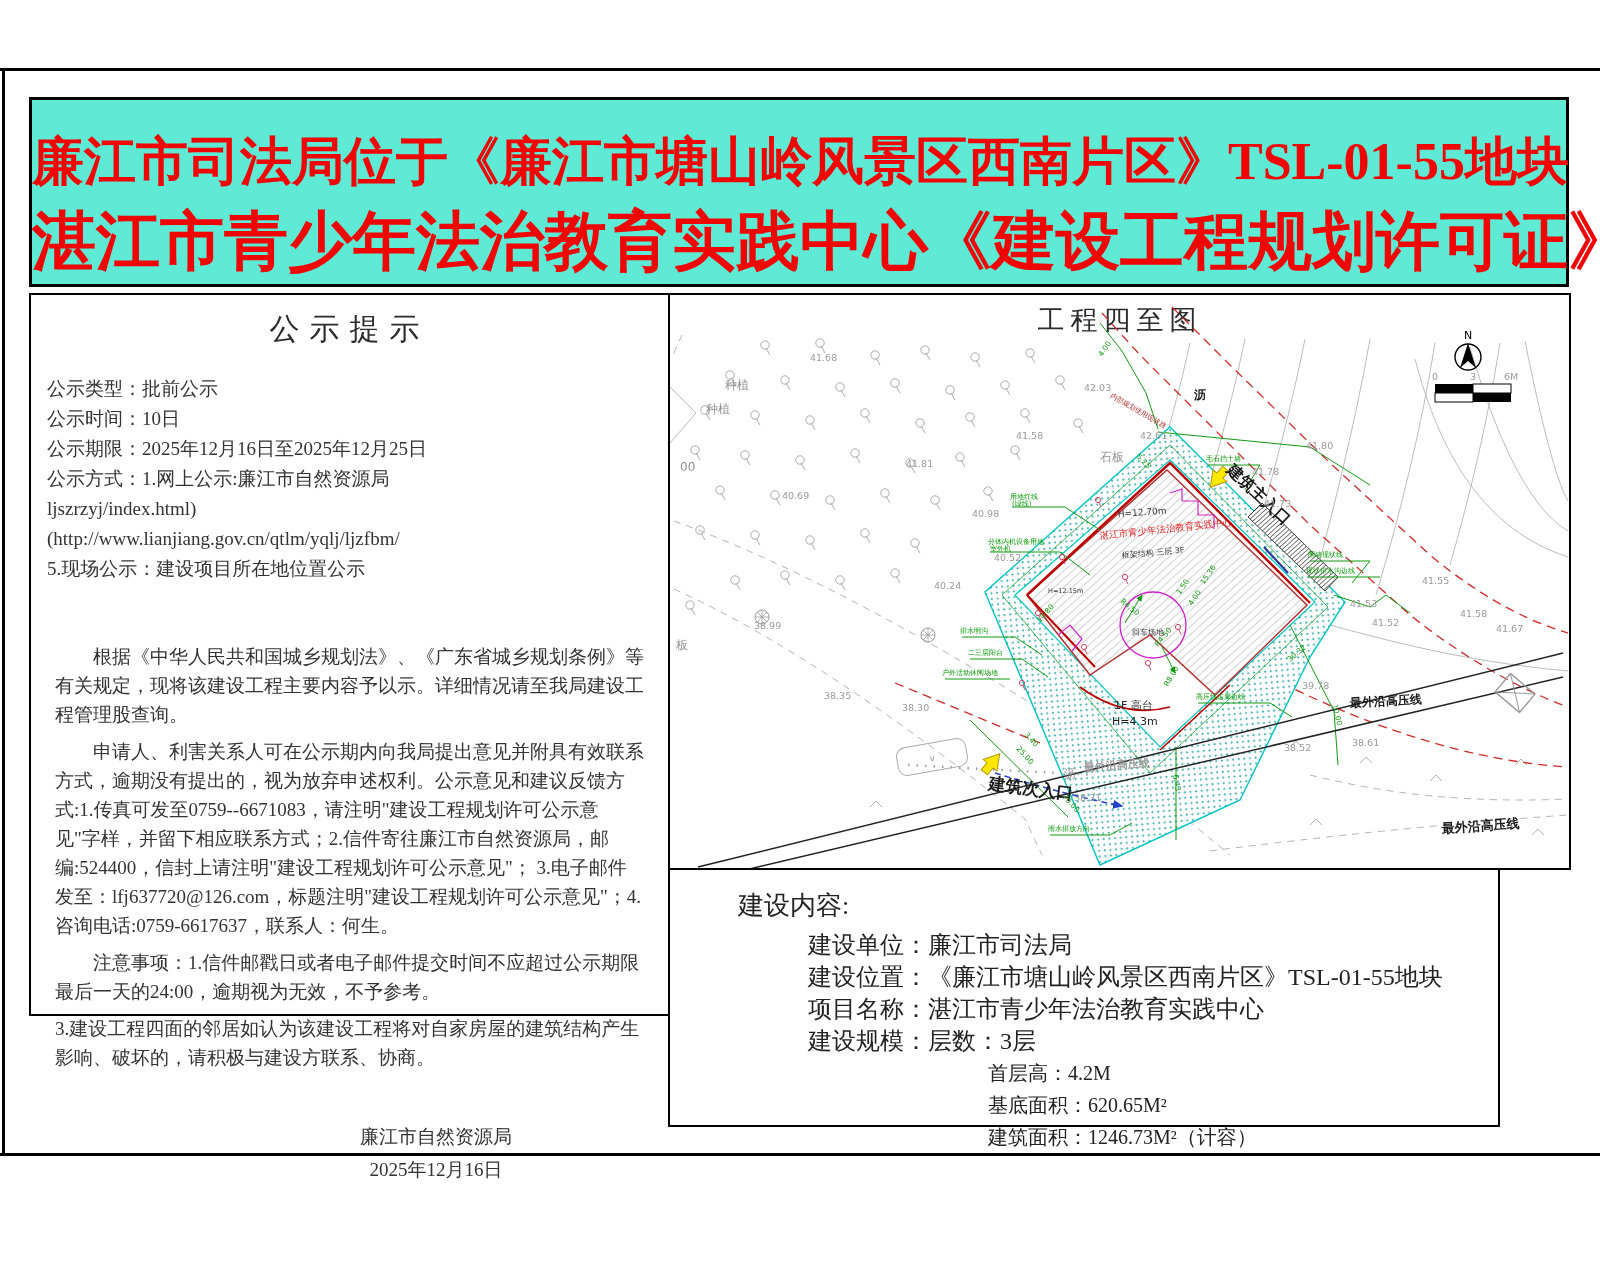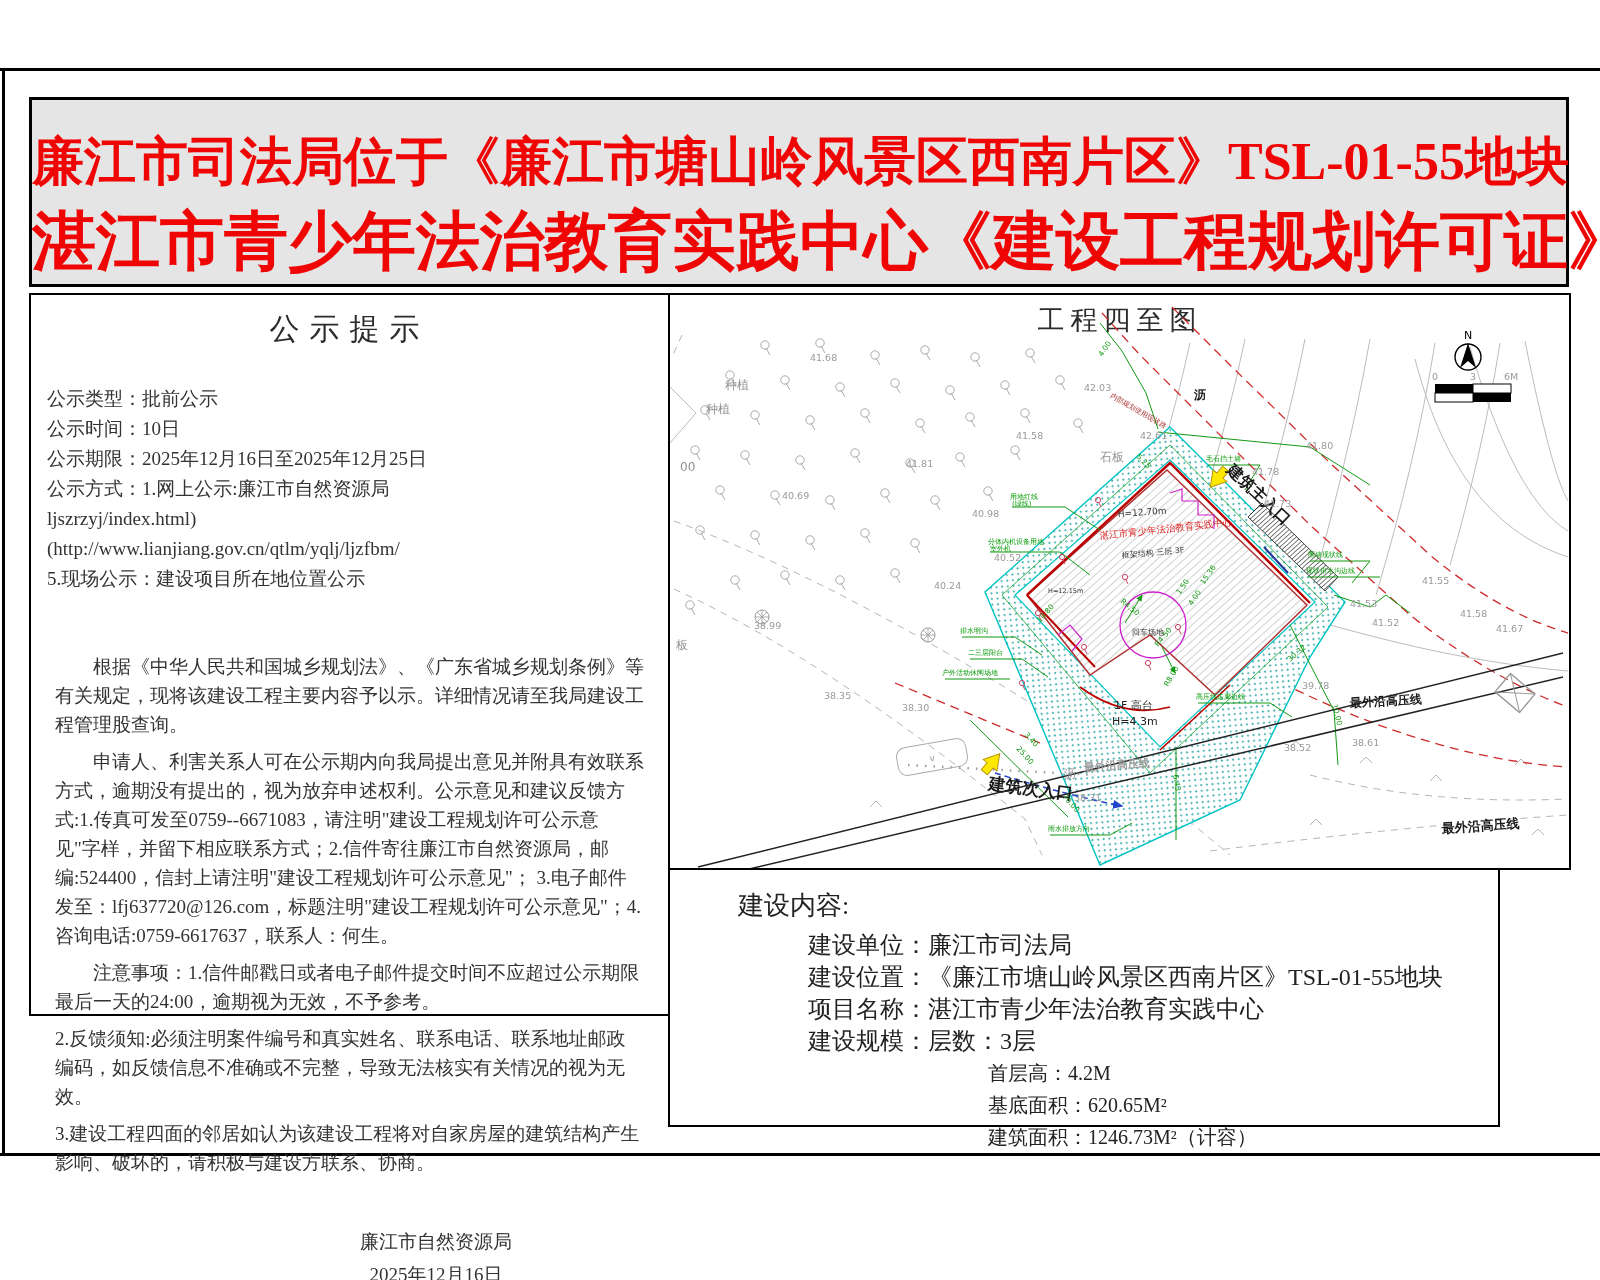--- a/index.html
+++ b/index.html
@@ -1,31 +1,31 @@
 <!DOCTYPE html>
 <html><head>
 <meta charset="utf-8">
 <style>
   html,body{margin:0;padding:0;background:#fff;}
   .page{position:relative;width:1600px;height:1280px;background:#fff;overflow:hidden;
         font-family:"Liberation Serif","DejaVu Serif",serif;color:#303030;}
   .frame{position:absolute;background:#000;}
-  .box{position:absolute;border:3px solid #000;box-sizing:border-box;background:#e5e5e5;}
+  .box{position:absolute;border:3px solid #000;box-sizing:border-box;background:#5eead4;}
   .panel{position:absolute;border:2px solid #000;box-sizing:border-box;background:#fff;}
 
   
   #title-box{left:29px;top:97px;width:1540px;height:190px;text-align:center;}
   #title-box .t1{margin-top:22px;font-size:52px;line-height:80px;font-weight:bold;color:#f00505;letter-spacing:0px;white-space:nowrap;}
   #title-box .t2{font-size:64px;line-height:80px;font-weight:bold;color:#f00505;white-space:nowrap;}
 
   
   #left-panel{left:29px;top:293px;width:641px;height:723px;padding:10px 16px;}
   #left-panel h2{margin:4px 0 0 0;text-align:center;font-size:30px;font-weight:normal;
                  letter-spacing:10px;color:#2b2b2b;}
-  .info{margin-top:34px;font-size:19px;line-height:30px;color:#333;}
+  .info{margin-top:24px;font-size:19px;line-height:30px;color:#333;}
   .info div{white-space:nowrap;}
   .paras{margin-top:58px;font-size:19px;line-height:29px;color:#333;}
   .paras p{margin:8px;}
   .paras p.ind{text-indent:2em;}
   .signature{margin-top:48px;margin-left:auto;margin-right:140px;width:max-content;
              text-align:center;font-size:19px;line-height:33px;color:#333;}
 
   
   #map-panel{left:668px;top:293px;width:903px;height:577px;overflow:hidden;text-align:center;}
   #map-panel svg{position:absolute;left:0;top:0;}
@@ -65,21 +65,20 @@
       <div>公示期限：2025年12月16日至2025年12月25日</div>
       <div>公示方式：1.网上公示:廉江市自然资源局</div>
       <div> ljszrzyj/index.html)</div>
       <div>(http://www.lianjiang.gov.cn/qtlm/yqlj/ljzfbm/</div>
       <div>5.现场公示：建设项目所在地位置公示</div>
     </div>
     <div class="paras">
       <p class="ind">根据《中华人民共和国城乡规划法》、《广东省城乡规划条例》等有关规定，现将该建设工程主要内容予以示。详细情况请至我局建设工程管理股查询。</p>
       <p class="ind">申请人、利害关系人可在公示期内向我局提出意见并附具有效联系方式，逾期没有提出的，视为放弃申述权利。公示意见和建议反馈方式:1.传真可发至0759--6671083，请注明"建设工程规划许可公示意见"字样，并留下相应联系方式；2.信件寄往廉江市自然资源局，邮编:524400，信封上请注明"建设工程规划许可公示意见"； 3.电子邮件发至：lfj637720@126.com，标题注明"建设工程规划许可公示意见"；4.咨询电话:0759-6617637，联系人：何生。</p>
       <p class="ind">注意事项：1.信件邮戳日或者电子邮件提交时间不应超过公示期限最后一天的24:00，逾期视为无效，不予参考。</p>
-      <p>2.反馈须知:必须注明案件编号和真实姓名、联系电话、联系地址邮政编码，如反馈信息不准确或不完整，导致无法核实有关情况的视为无效。</p>
       <p>3.建设工程四面的邻居如认为该建设工程将对自家房屋的建筑结构产生影响、破坏的，请积极与建设方联系、协商。</p>
     </div>
     <div class="signature">
       <div>廉江市自然资源局</div>
       <div>2025年12月16日</div>
     </div>
   </div>
 
   <div class="panel" id="map-panel">
     <svg width="899" height="573" viewBox="0 0 899 573">

